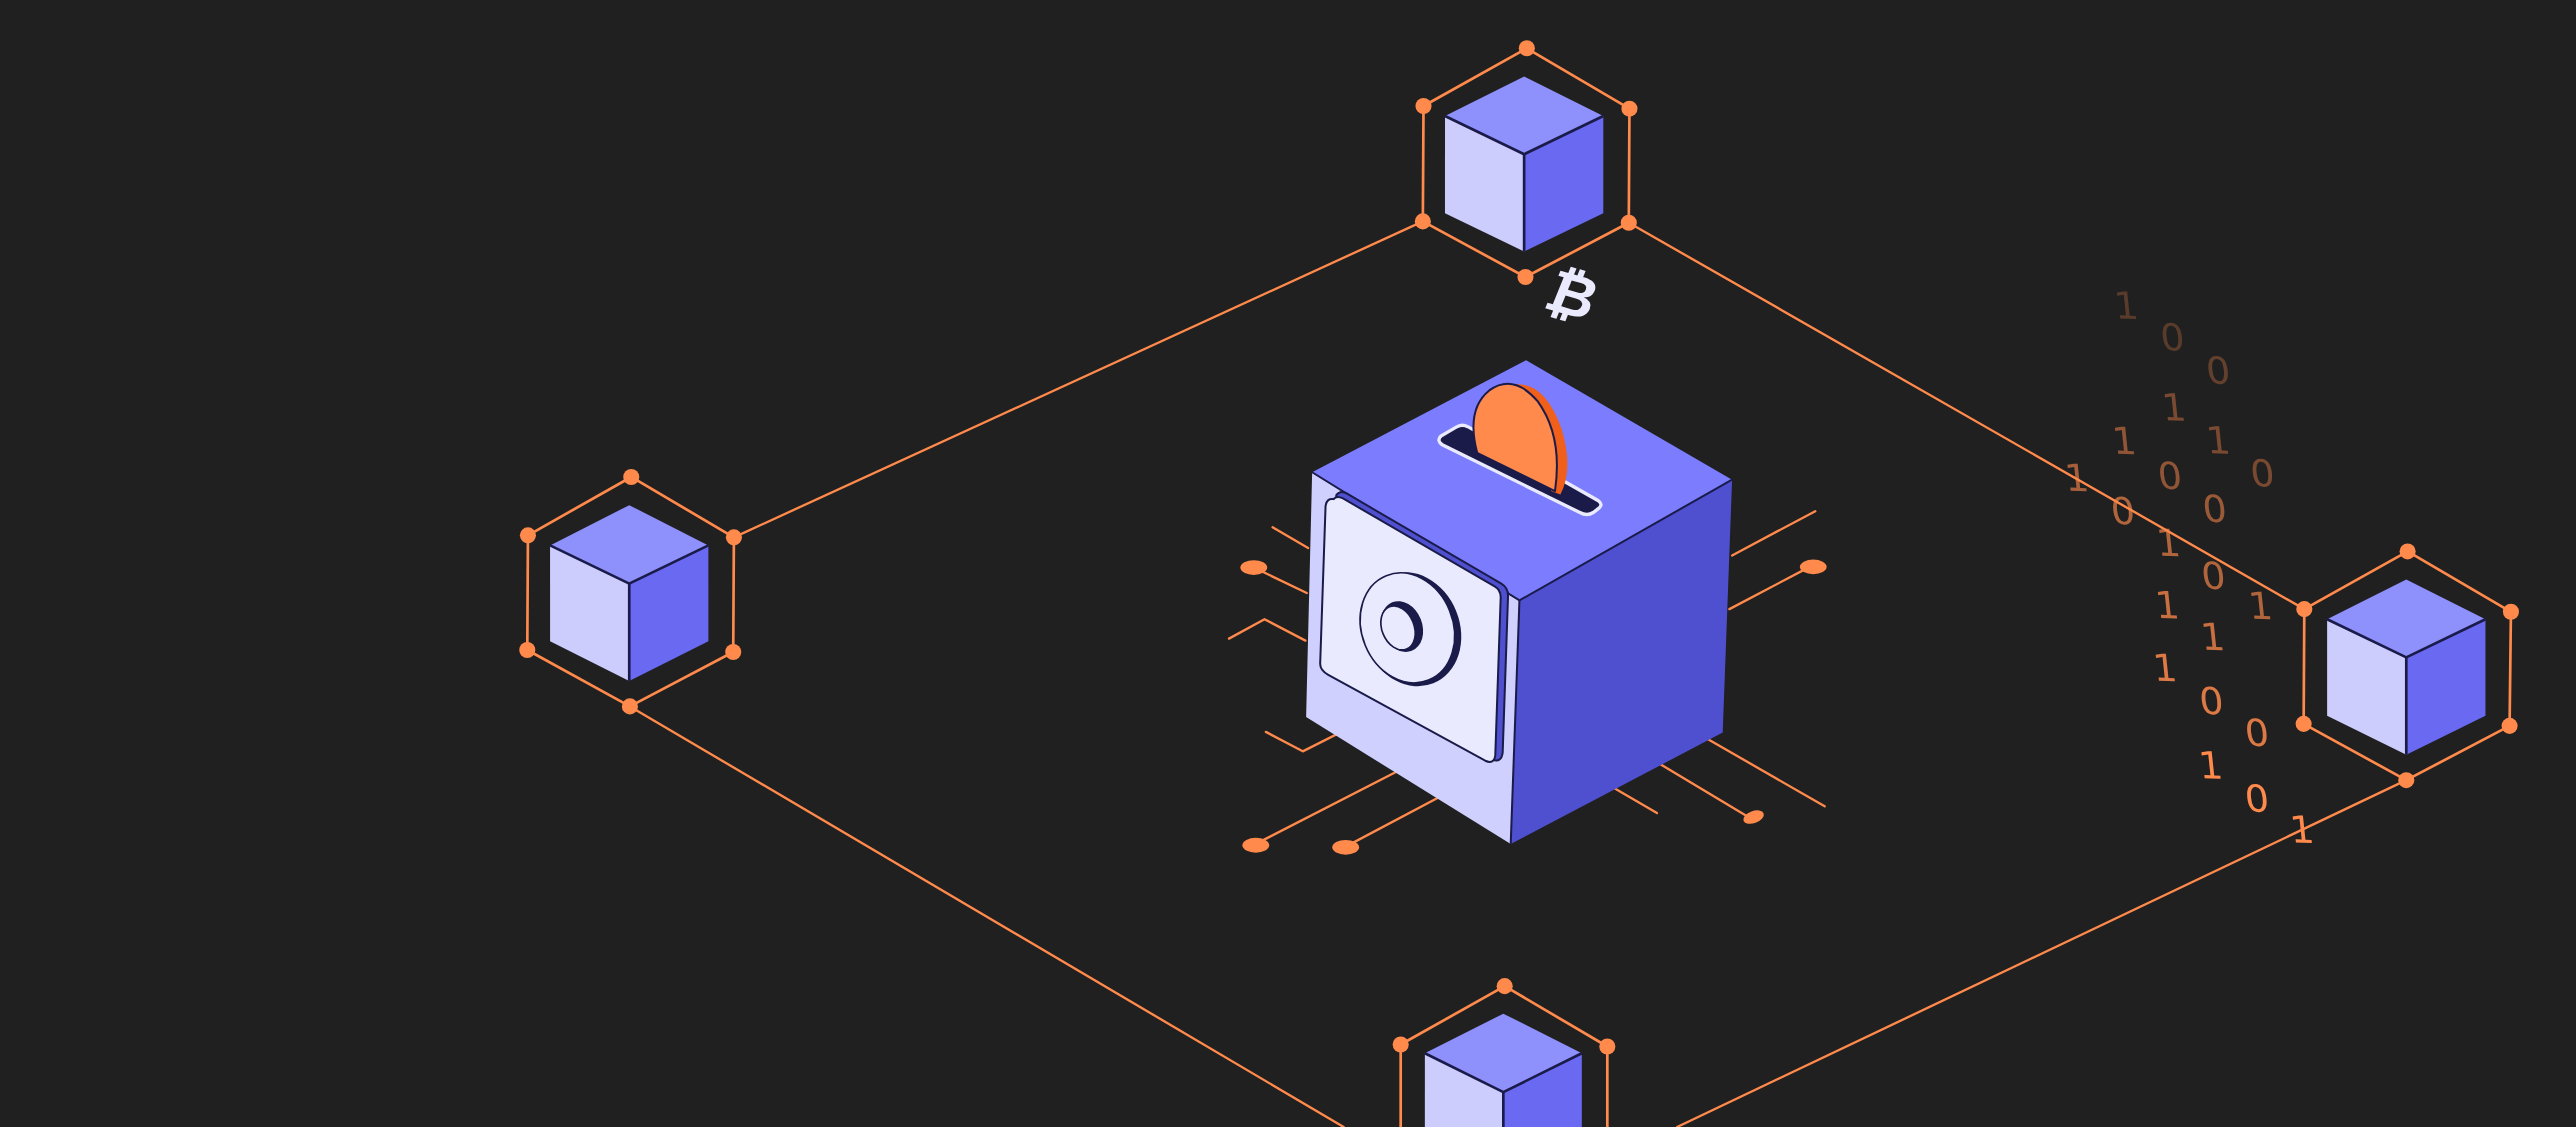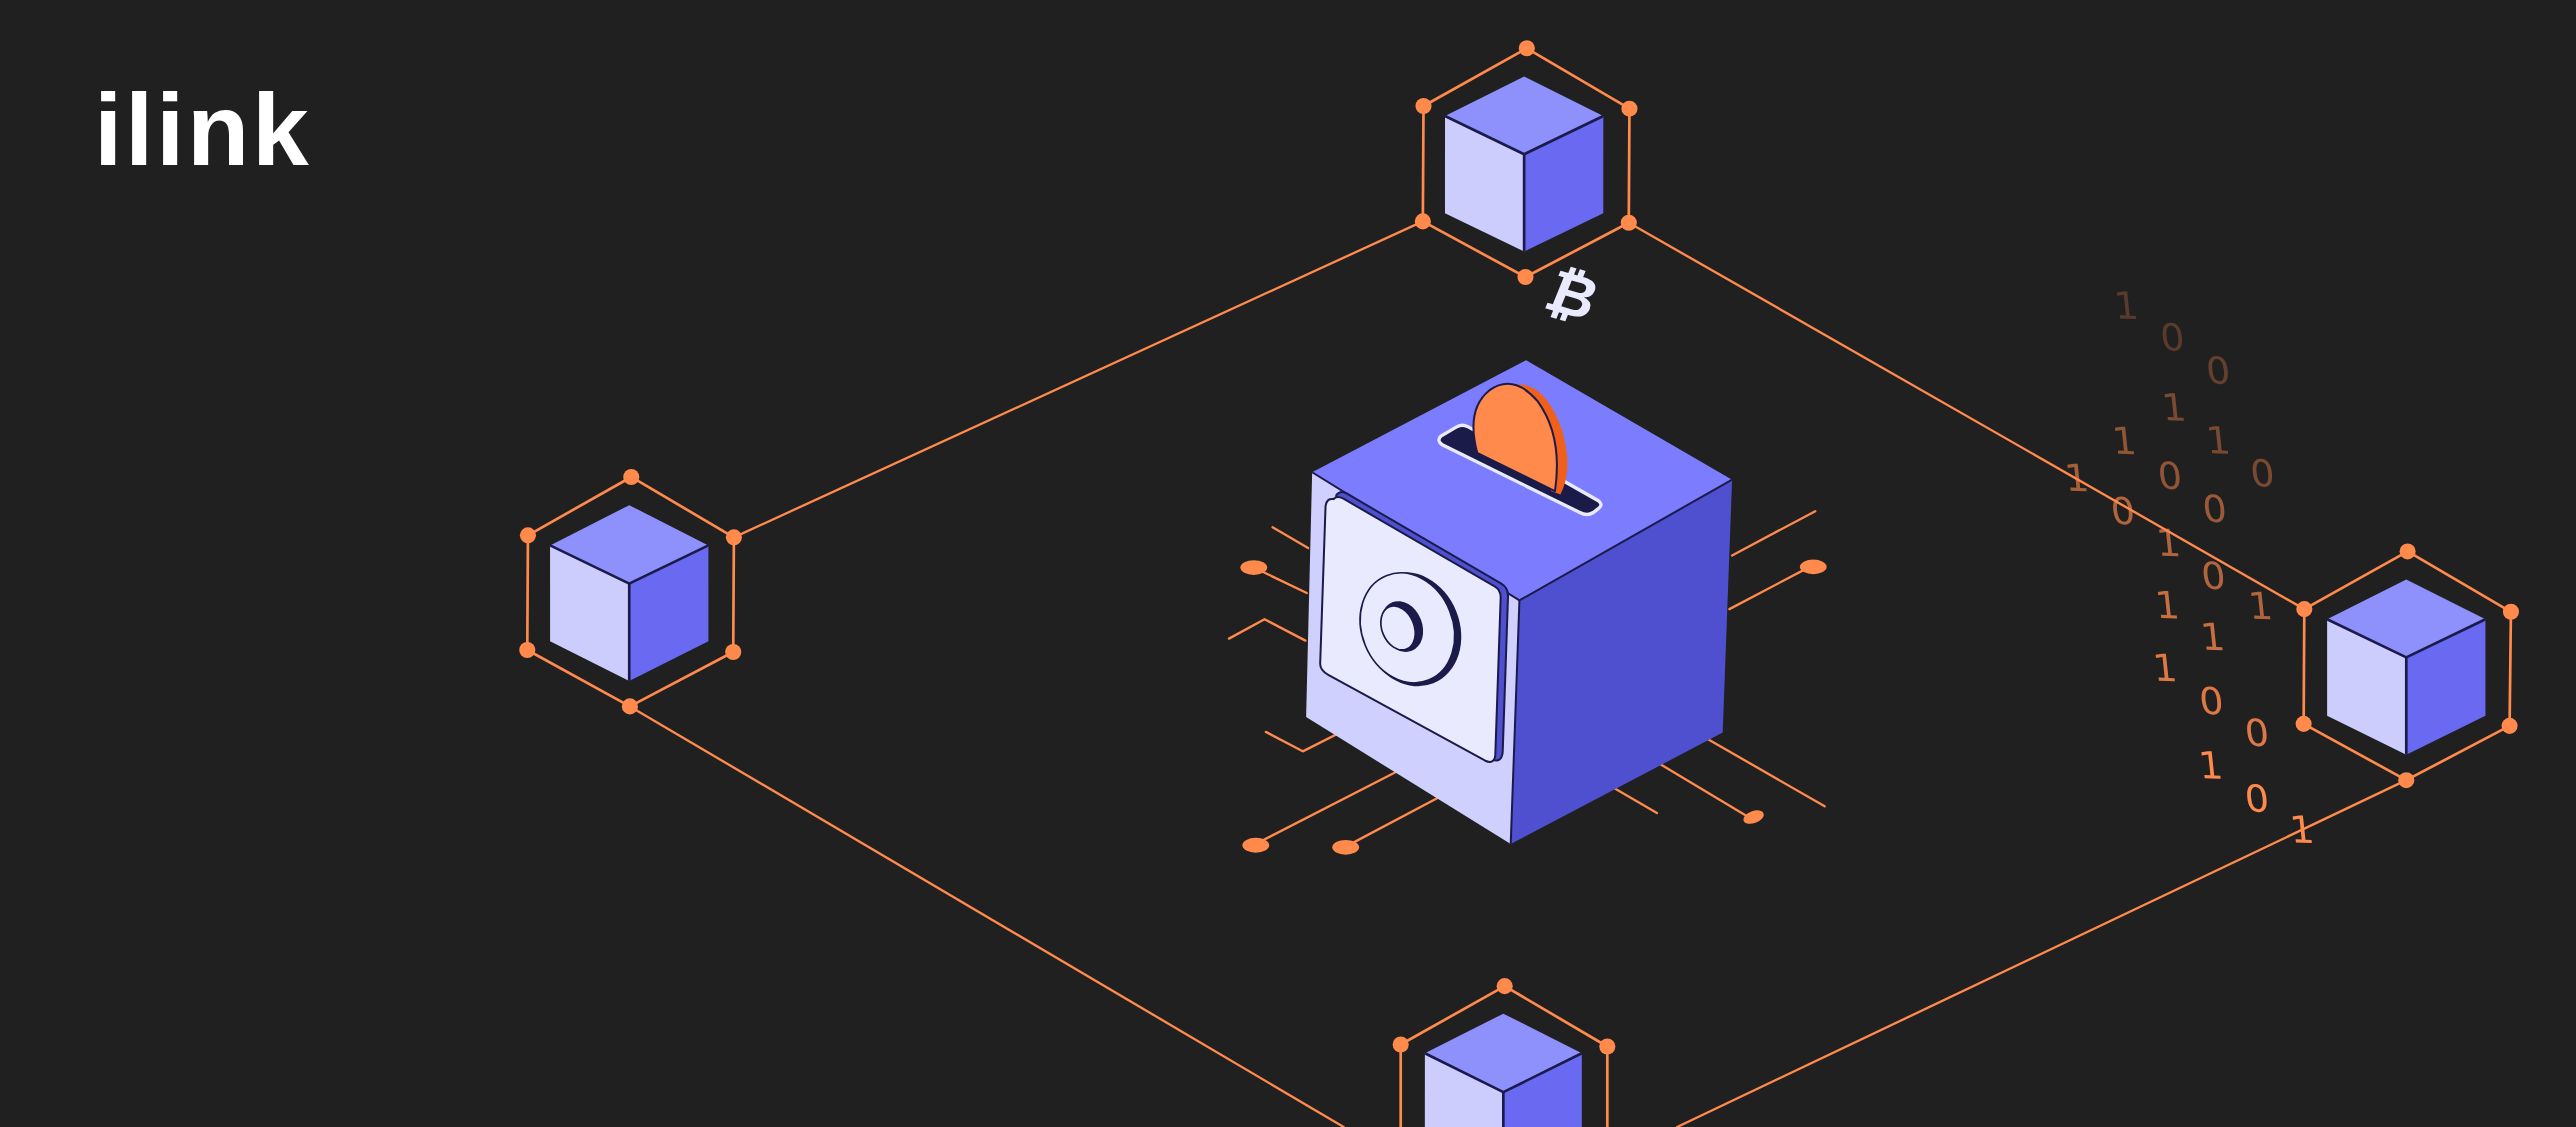--- a/index.html
+++ b/index.html
@@ -163,15 +163,14 @@
       <path d="M2148,650 Q2141,657 2150,663 L2355,764 Q2366,770 2375,764 L2384,757 Q2390,752 2382,746 L2188,636 Q2180,632 2172,636 Z" fill="#1b1b4a" stroke="#e9eafd" stroke-width="5"></path>
 
       <g>
         <path d="M2246,575 Q2300,560 2328,640 Q2346,700 2326,737 L2312,732 Q2320,690 2300,630 Z" fill="#f0601a"></path>
         <path d="M2202,675 Q2185,610 2220,582 Q2256,556 2292,598 Q2330,650 2318,732 Z" fill="#ff8a4c" stroke="#1b1b4a" stroke-width="3" stroke-linejoin="round"></path>
         <text x="2255" y="690" font-family="DejaVu Sans, sans-serif" font-weight="700" font-size="88" fill="#e9eafd" text-anchor="middle" transform="rotate(22 2255 660) skewY(-6)" id="coin-symbol">₿</text>
       </g>
     </g>
   </svg>
 
-  <h1 class="logo">ilink</h1>
 </div>
 
 
 </body></html>

